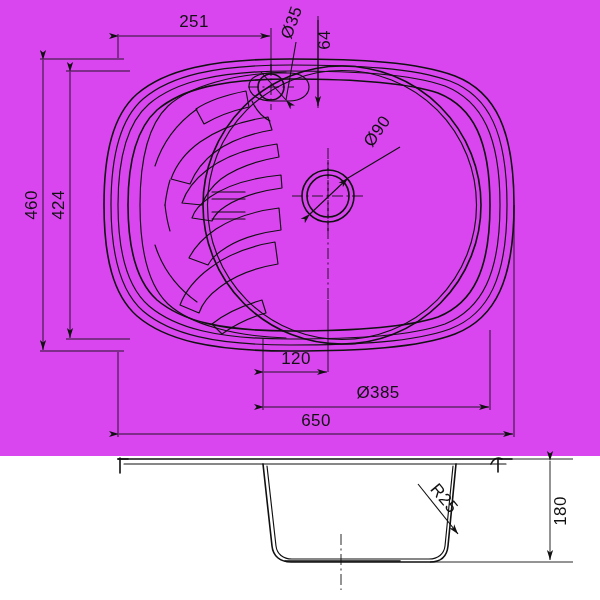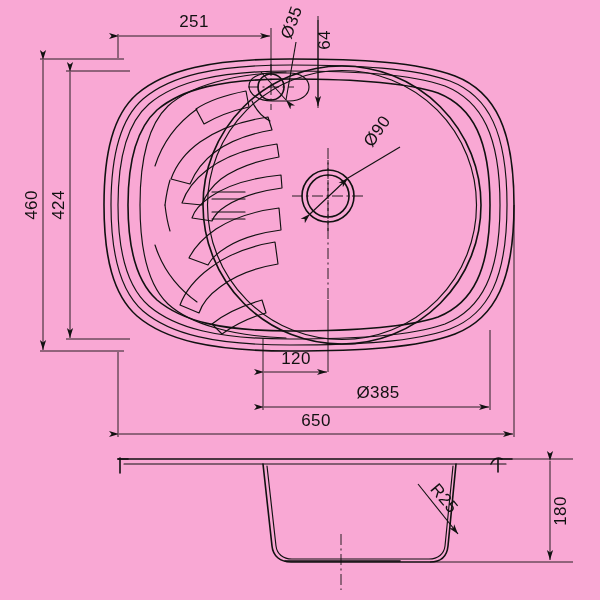--- a/index.html
+++ b/index.html
@@ -10,22 +10,22 @@
   }
   body {
     width: 600px;
     height: 600px;
     font-family: "Liberation Sans", sans-serif;
     overflow: hidden;
   }
   #drawing-root {
     position: relative;
     width: 600px;
-    height: 600px;
-    background: #f9a8d4;
+    height: 456px;
+    background: #d946ef;
   }
   svg#tech-drawing {
     display: block;
     width: 600px;
     height: 600px;
   }
   .obj { fill: none; stroke: #111111; stroke-width: 1.6; stroke-linecap: round; stroke-linejoin: round; }
   .obj-thin { fill: none; stroke: #111111; stroke-width: 1.15; stroke-linecap: round; stroke-linejoin: round; }
   .dim-line { fill: none; stroke: #111111; stroke-width: 0.9; }
   .ext-line { fill: none; stroke: #111111; stroke-width: 0.9; }

